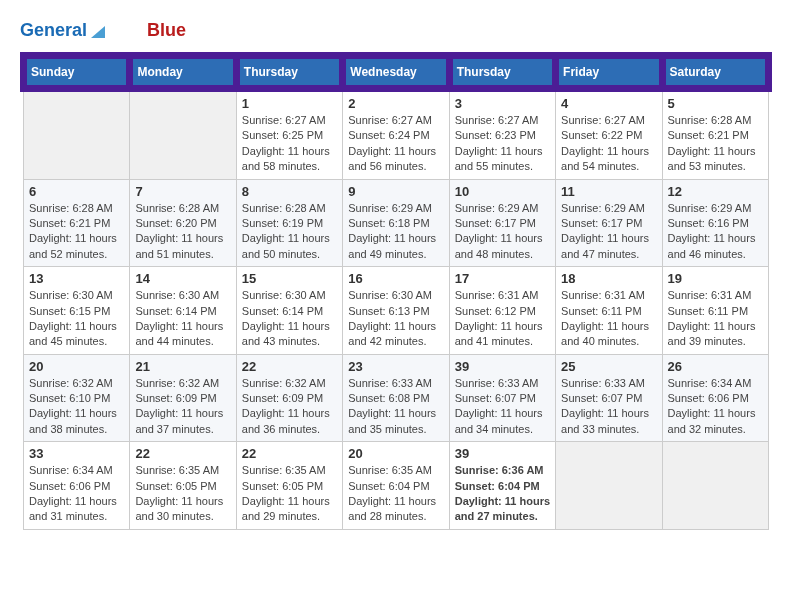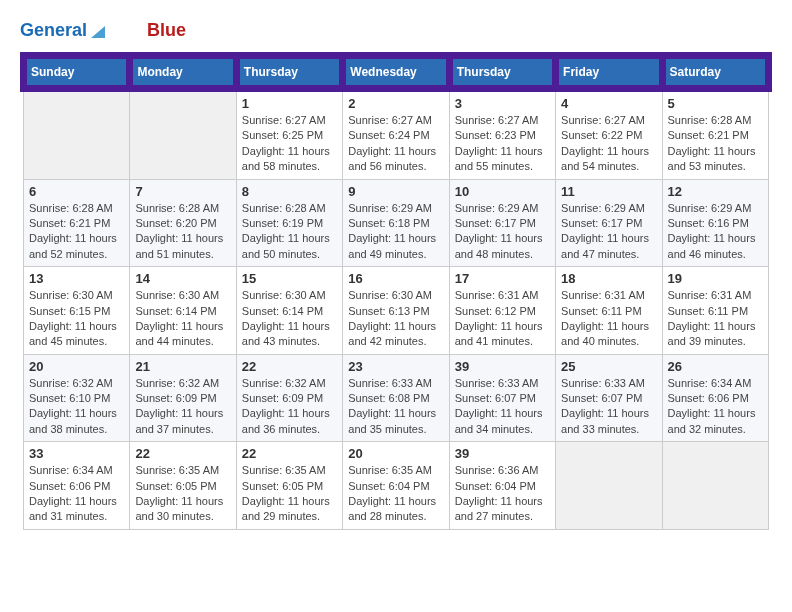--- a/index.html
+++ b/index.html
@@ -305,21 +305,21 @@
 Daylight: 11 hours and 29 minutes.</div>
         </td>
         <td>
           <span class="day-num">20</span>
           <div class="cell-info" style="white-space: pre-line;">Sunrise: 6:35 AM
 Sunset: 6:04 PM
 Daylight: 11 hours and 28 minutes.</div>
         </td>
         <td>
           <span class="day-num">39</span>
-          <div class="cell-info" style="white-space: pre-line;">Sunrise: 6:36 AM
+          <div class="cell-info" style="white-space: pre-line; font-weight: bold;">Sunrise: 6:36 AM
 Sunset: 6:04 PM
 Daylight: 11 hours and 27 minutes.</div>
         </td>
         <td class="empty"></td>
         <td class="empty"></td>
       </tr>
     </tbody>
 </table>
 
 </body></html>

